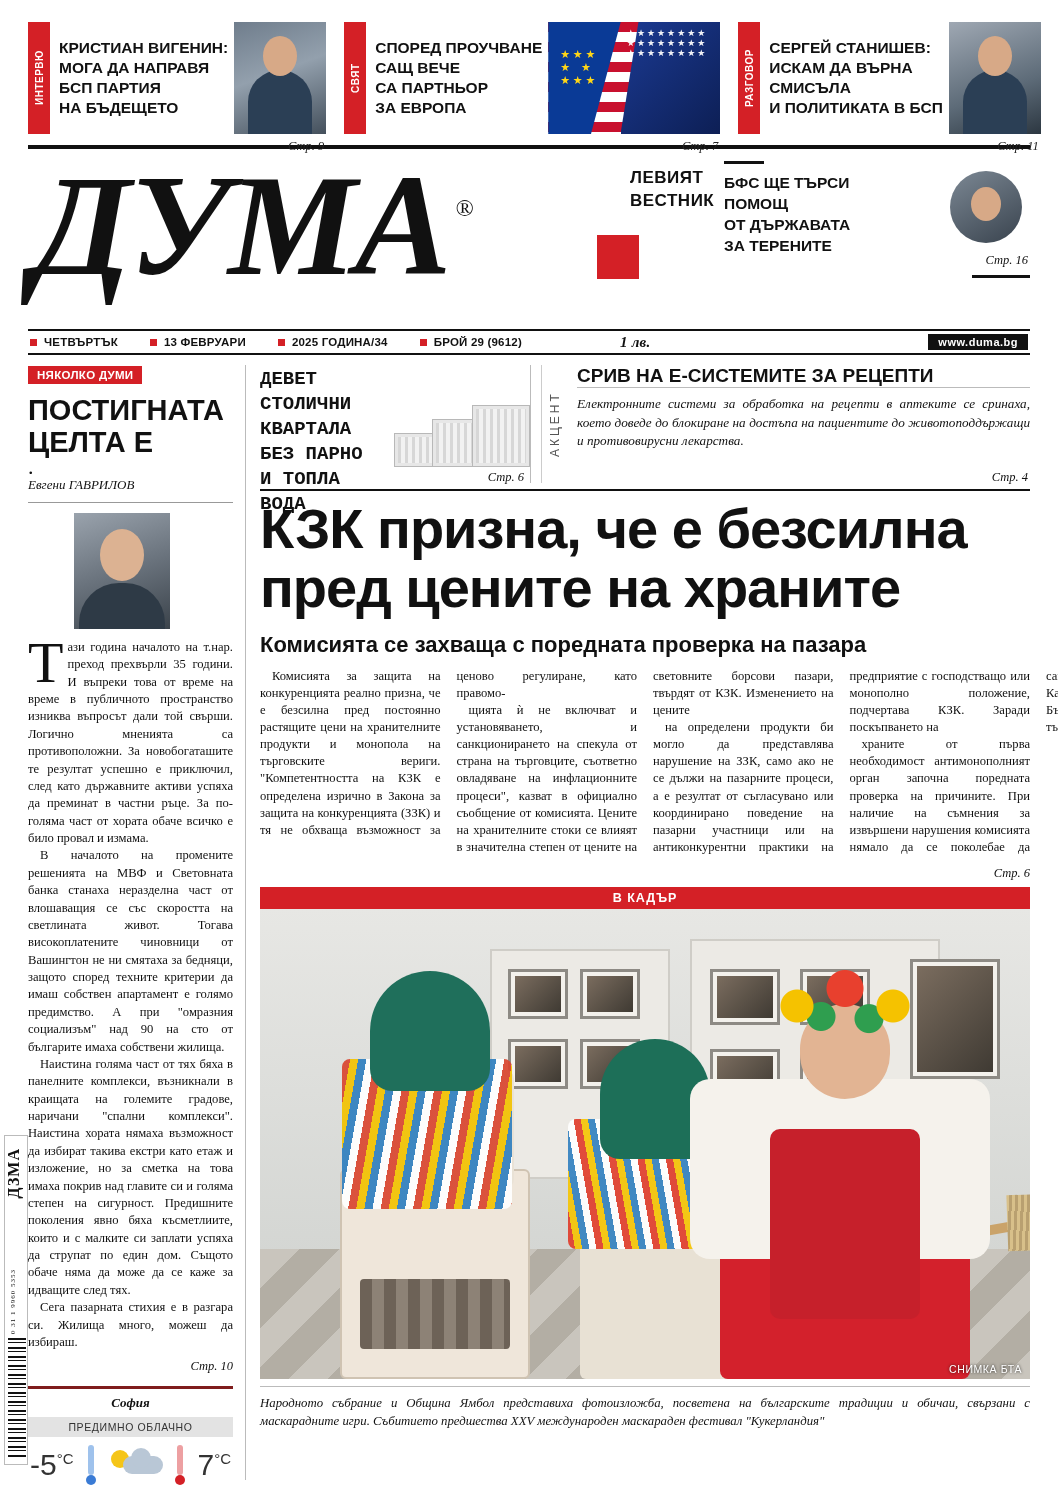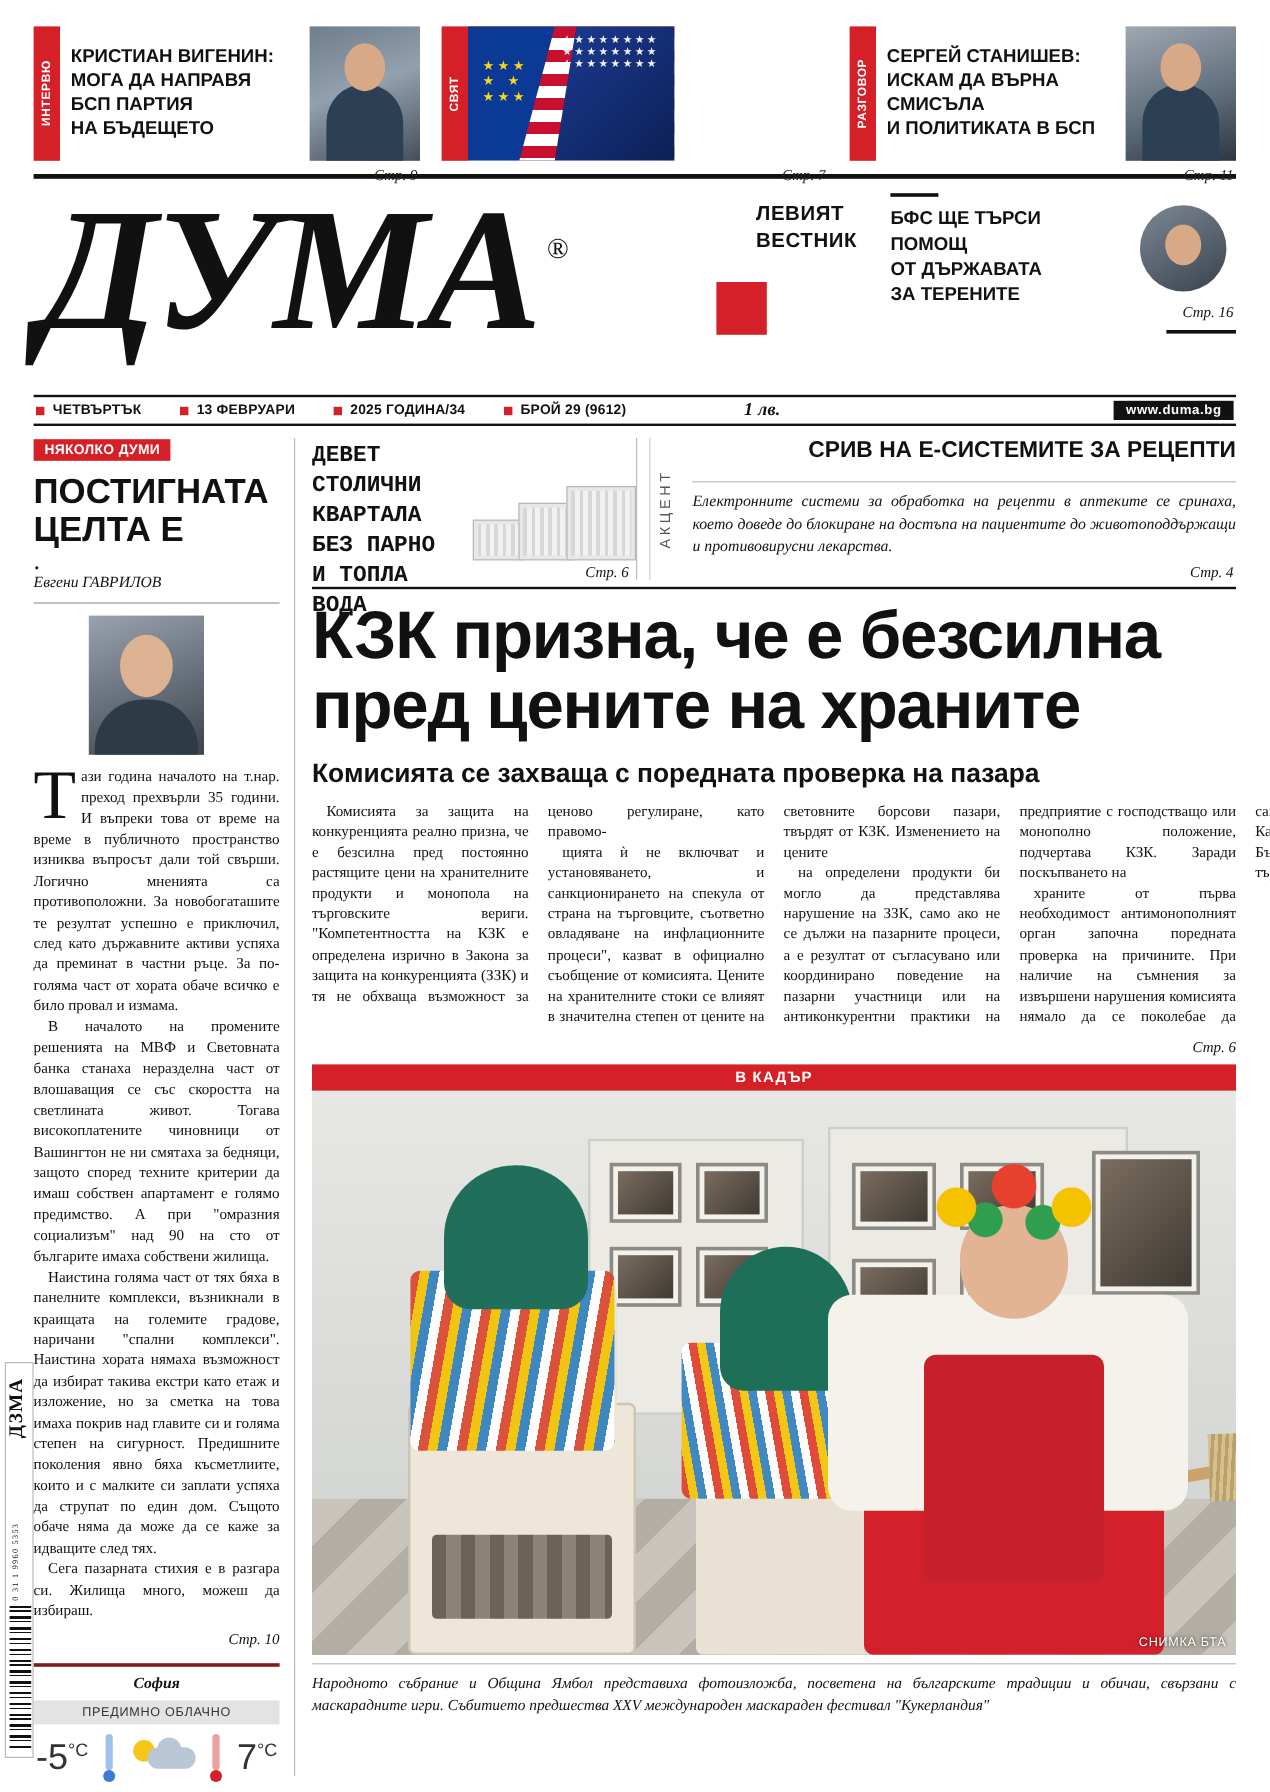--- a/index.html
+++ b/index.html
@@ -139,21 +139,21 @@
     position: absolute; left: 597px; top: 86px;
     width: 42px; height: 44px; background: #d42026;
   }
   .logo-sub {
     position: absolute; left: 630px; top: 18px;
     font-family: "Liberation Sans", sans-serif;
     font-size: 17px; font-weight: bold; letter-spacing: .5px;
     line-height: 1.35; color: #111;
   }
   .bfs-box {
-    position: absolute; right: 26px; top: 12px; width: 290px;
+    position: absolute; right: 44px; top: 12px; width: 290px;
   }
   .bfs-line { height: 3px; background: #111; width: 40px; margin-bottom: 8px; }
   .bfs-text {
     font-family: "Liberation Sans", sans-serif;
     font-weight: bold; font-size: 15.5px; line-height: 1.36; color: #111;
   }
   .bfs-photo {
     position: absolute; right: 36px; top: 22px; width: 72px; height: 72px;
     border-radius: 50%; overflow: hidden;
     background: linear-gradient(150deg,#7c8894,#39434e);
@@ -289,21 +289,21 @@
   .box-right { flex: 1; border-left: 1px solid #bbb; padding-left: 10px; display: flex; position: relative; }
   .accent-tag {
     width: 26px; flex: none; writing-mode: vertical-rl; transform: rotate(180deg);
     font-family: "Liberation Sans", sans-serif; font-size: 12px; letter-spacing: 3px;
     color: #555; display: flex; align-items: center; justify-content: center;
     border-right: 1px solid #ccc; margin-right: 10px;
   }
   .accent-body { flex: 1; }
   .accent-title {
     font-family: "Liberation Sans", sans-serif; font-weight: bold; font-size: 19px;
-    border-bottom: 1px solid #bbb; padding-bottom: 14px; margin-bottom: 7px; text-align: right;
+    border-bottom: 1px solid #bbb; padding-bottom: 0; margin-bottom: 7px;
   }
   .accent-text { font-style: italic; font-size: 13.2px; line-height: 1.42; text-align: justify; }
   .accent-page { position: absolute; right: 2px; bottom: -2px; font-style: italic; font-size: 12.5px; }
 
   
   .lead { border-top: 2px solid #111; margin-top: 6px; padding-top: 8px; }
   .lead h1 {
     font-family: "Liberation Sans", sans-serif; font-weight: bold;
     font-size: 56px; line-height: 1.06; margin: 0; letter-spacing: -1px;
   }
@@ -387,20 +387,26 @@
     </div>
     <div class="teaser-photo person1">
       <div class="head-shape"></div>
         <div class="head-face"></div>
     </div>
     <div class="teaser-page">Стр. 9</div>
   </div>
 
   <div class="teaser">
     <div class="teaser-tag">СВЯТ</div>
+    <div class="teaser-body">
+      <div class="line">СПОРЕД ПРОУЧВАНЕ</div>
+      <div class="line">САЩ ВЕЧЕ</div>
+      <div class="line">СА ПАРТНЬОР</div>
+      <div class="line">ЗА ЕВРОПА</div>
+    </div>
     <div class="flag-photo">
       <div class="stripes"></div>
       <div class="canton"></div>
       <div class="stars">★★★★★★★★★★★★★★★★★★★★★★★★</div>
       <div class="eu"></div>
       <div class="eu-stars">★ ★ ★<br>★&nbsp;&nbsp;&nbsp;&nbsp;★<br>★ ★ ★</div>
     </div>
     <div class="teaser-page">Стр. 7</div>
   </div>
 

